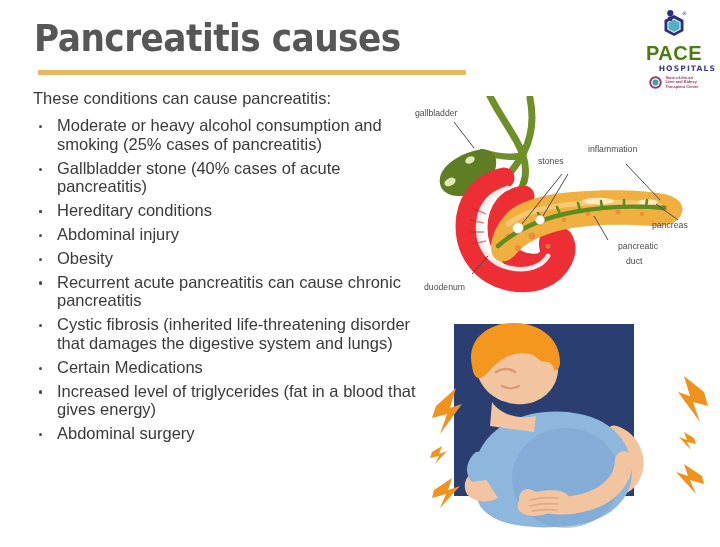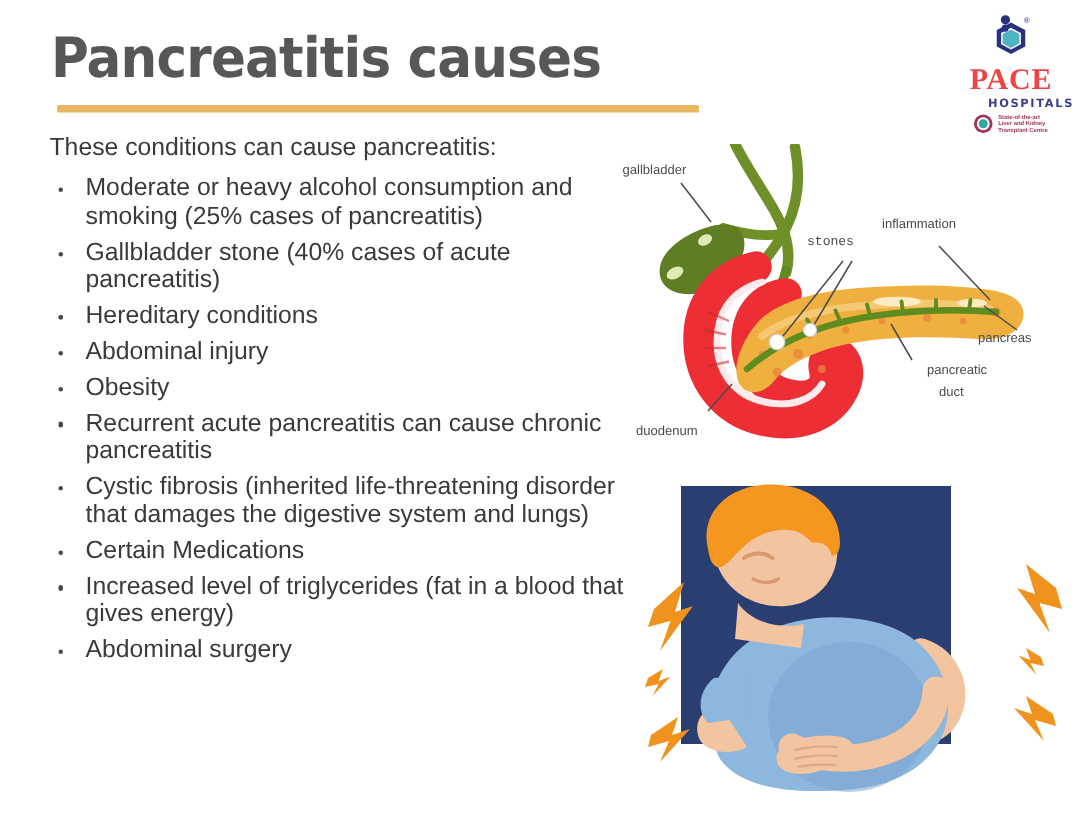--- a/index.html
+++ b/index.html
@@ -84,25 +84,25 @@
     left: 632px;
     top: 8px;
     width: 84px;
     text-align: center;
   }
   #logo-mark {
     display: block;
     margin: 0 auto;
   }
   #logo-word {
-    font-family: Liberation Serif, serif;
+    font-family: Liberation Sans, sans-serif;
     font-weight: bold;
     font-size: 20px;
     letter-spacing: 0.5px;
-    color: #ef4444;
+    color: #4d7c0f;
     line-height: 1;
     margin-top: 1px;
     text-align: center;
   }
   #logo-sub {
     font-family: "DejaVu Sans", sans-serif;
     font-weight: bold;
     font-size: 7.6px;
     letter-spacing: 1.1px;
     color: #3a3f8f;
@@ -252,21 +252,21 @@
       <path d="M42 26 L62 52" stroke="#4b4b4b" stroke-width="1" fill="none"></path>
       <path d="M150 78 L110 128" stroke="#4b4b4b" stroke-width="1" fill="none"></path>
       <path d="M156 78 L131 120" stroke="#4b4b4b" stroke-width="1" fill="none"></path>
       <path d="M214 68 L248 104" stroke="#4b4b4b" stroke-width="1" fill="none"></path>
       <path d="M266 124 L244 108" stroke="#4b4b4b" stroke-width="1" fill="none"></path>
       <path d="M196 144 L182 120" stroke="#4b4b4b" stroke-width="1" fill="none"></path>
       <path d="M60 178 L76 160" stroke="#4b4b4b" stroke-width="1" fill="none"></path>
     </svg>
 
     <div class="lbl" style="left:3px; top:12px;">gallbladder</div>
-    <div class="lbl" style="left:126px; top:60px;font-family:Liberation Mono, monospace;">stones</div>
+    <div class="lbl" style="left:126px; top:60px;">stones</div>
     <div class="lbl" style="left:176px; top:48px;">inflammation</div>
     <div class="lbl" style="left:240px; top:124px;">pancreas</div>
     <div class="lbl" style="left:190px; top:145px;padding-left:16px;">pancreatic</div>
     <div class="lbl" style="left:214px; top:160px;">duct</div>
     <div class="lbl" style="left:12px; top:186px;">duodenum</div>
   </div>
 
   <div id="person">
     <svg width="300" height="237" viewBox="0 0 300 237">
 

